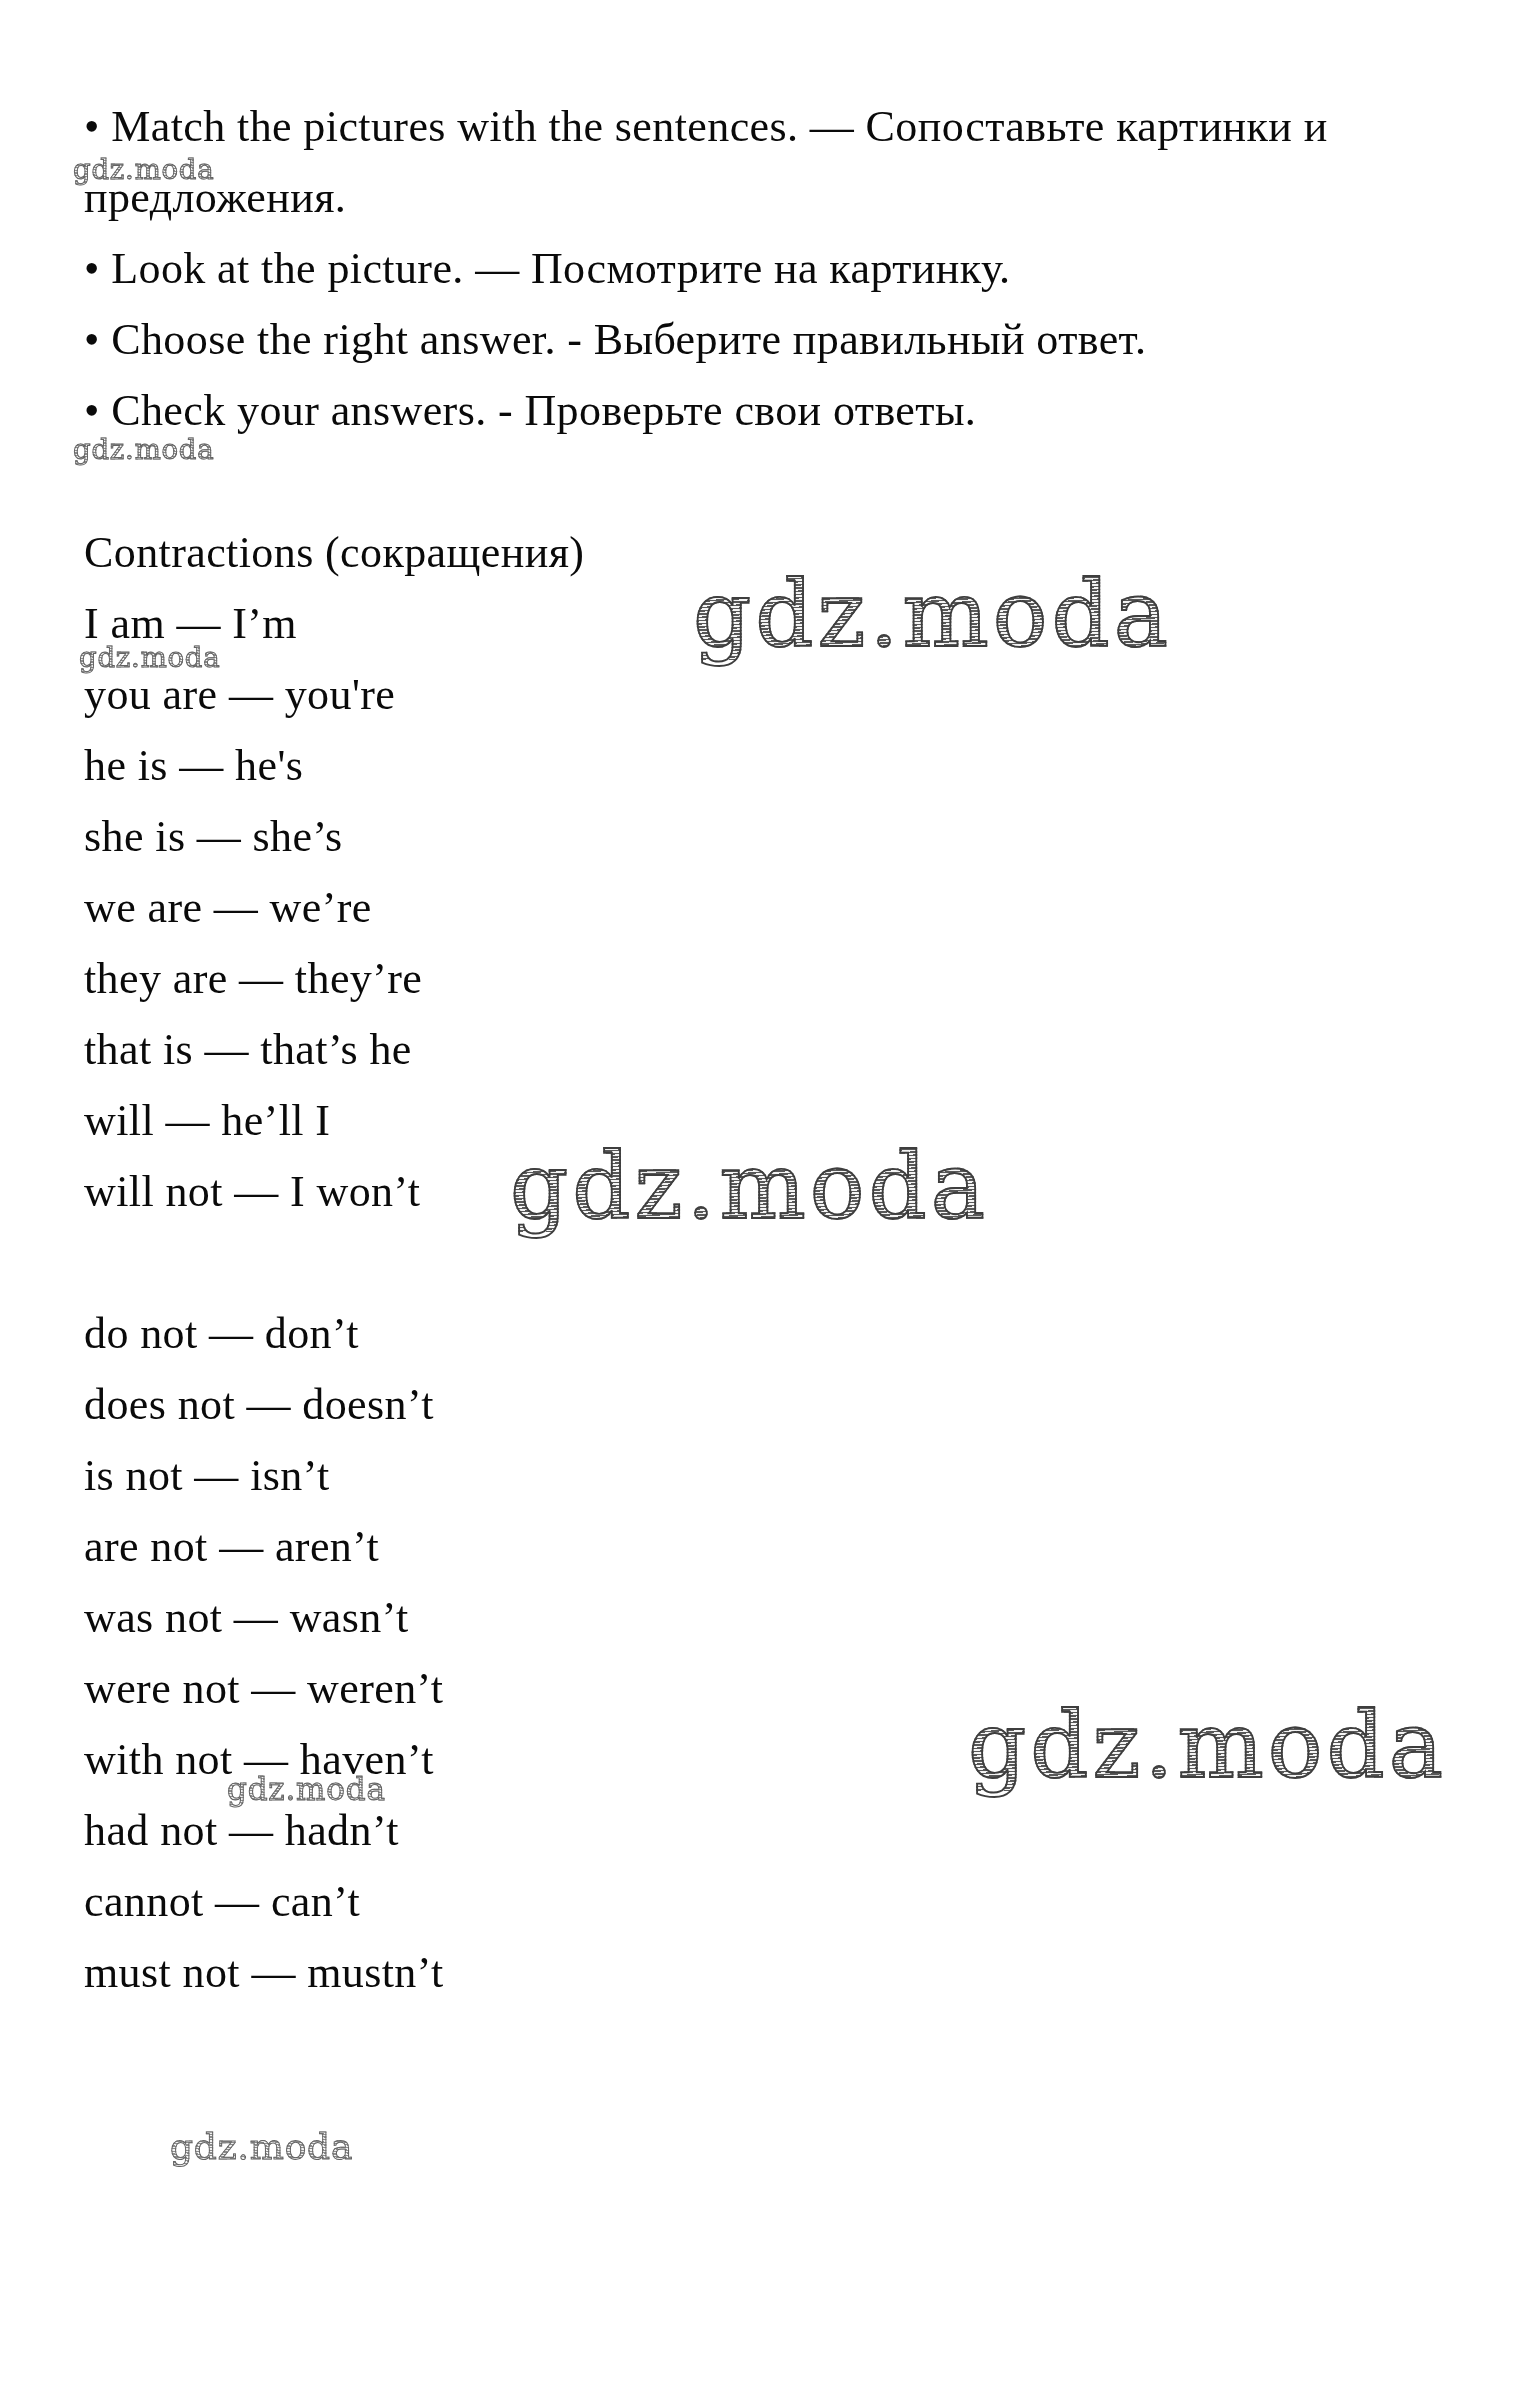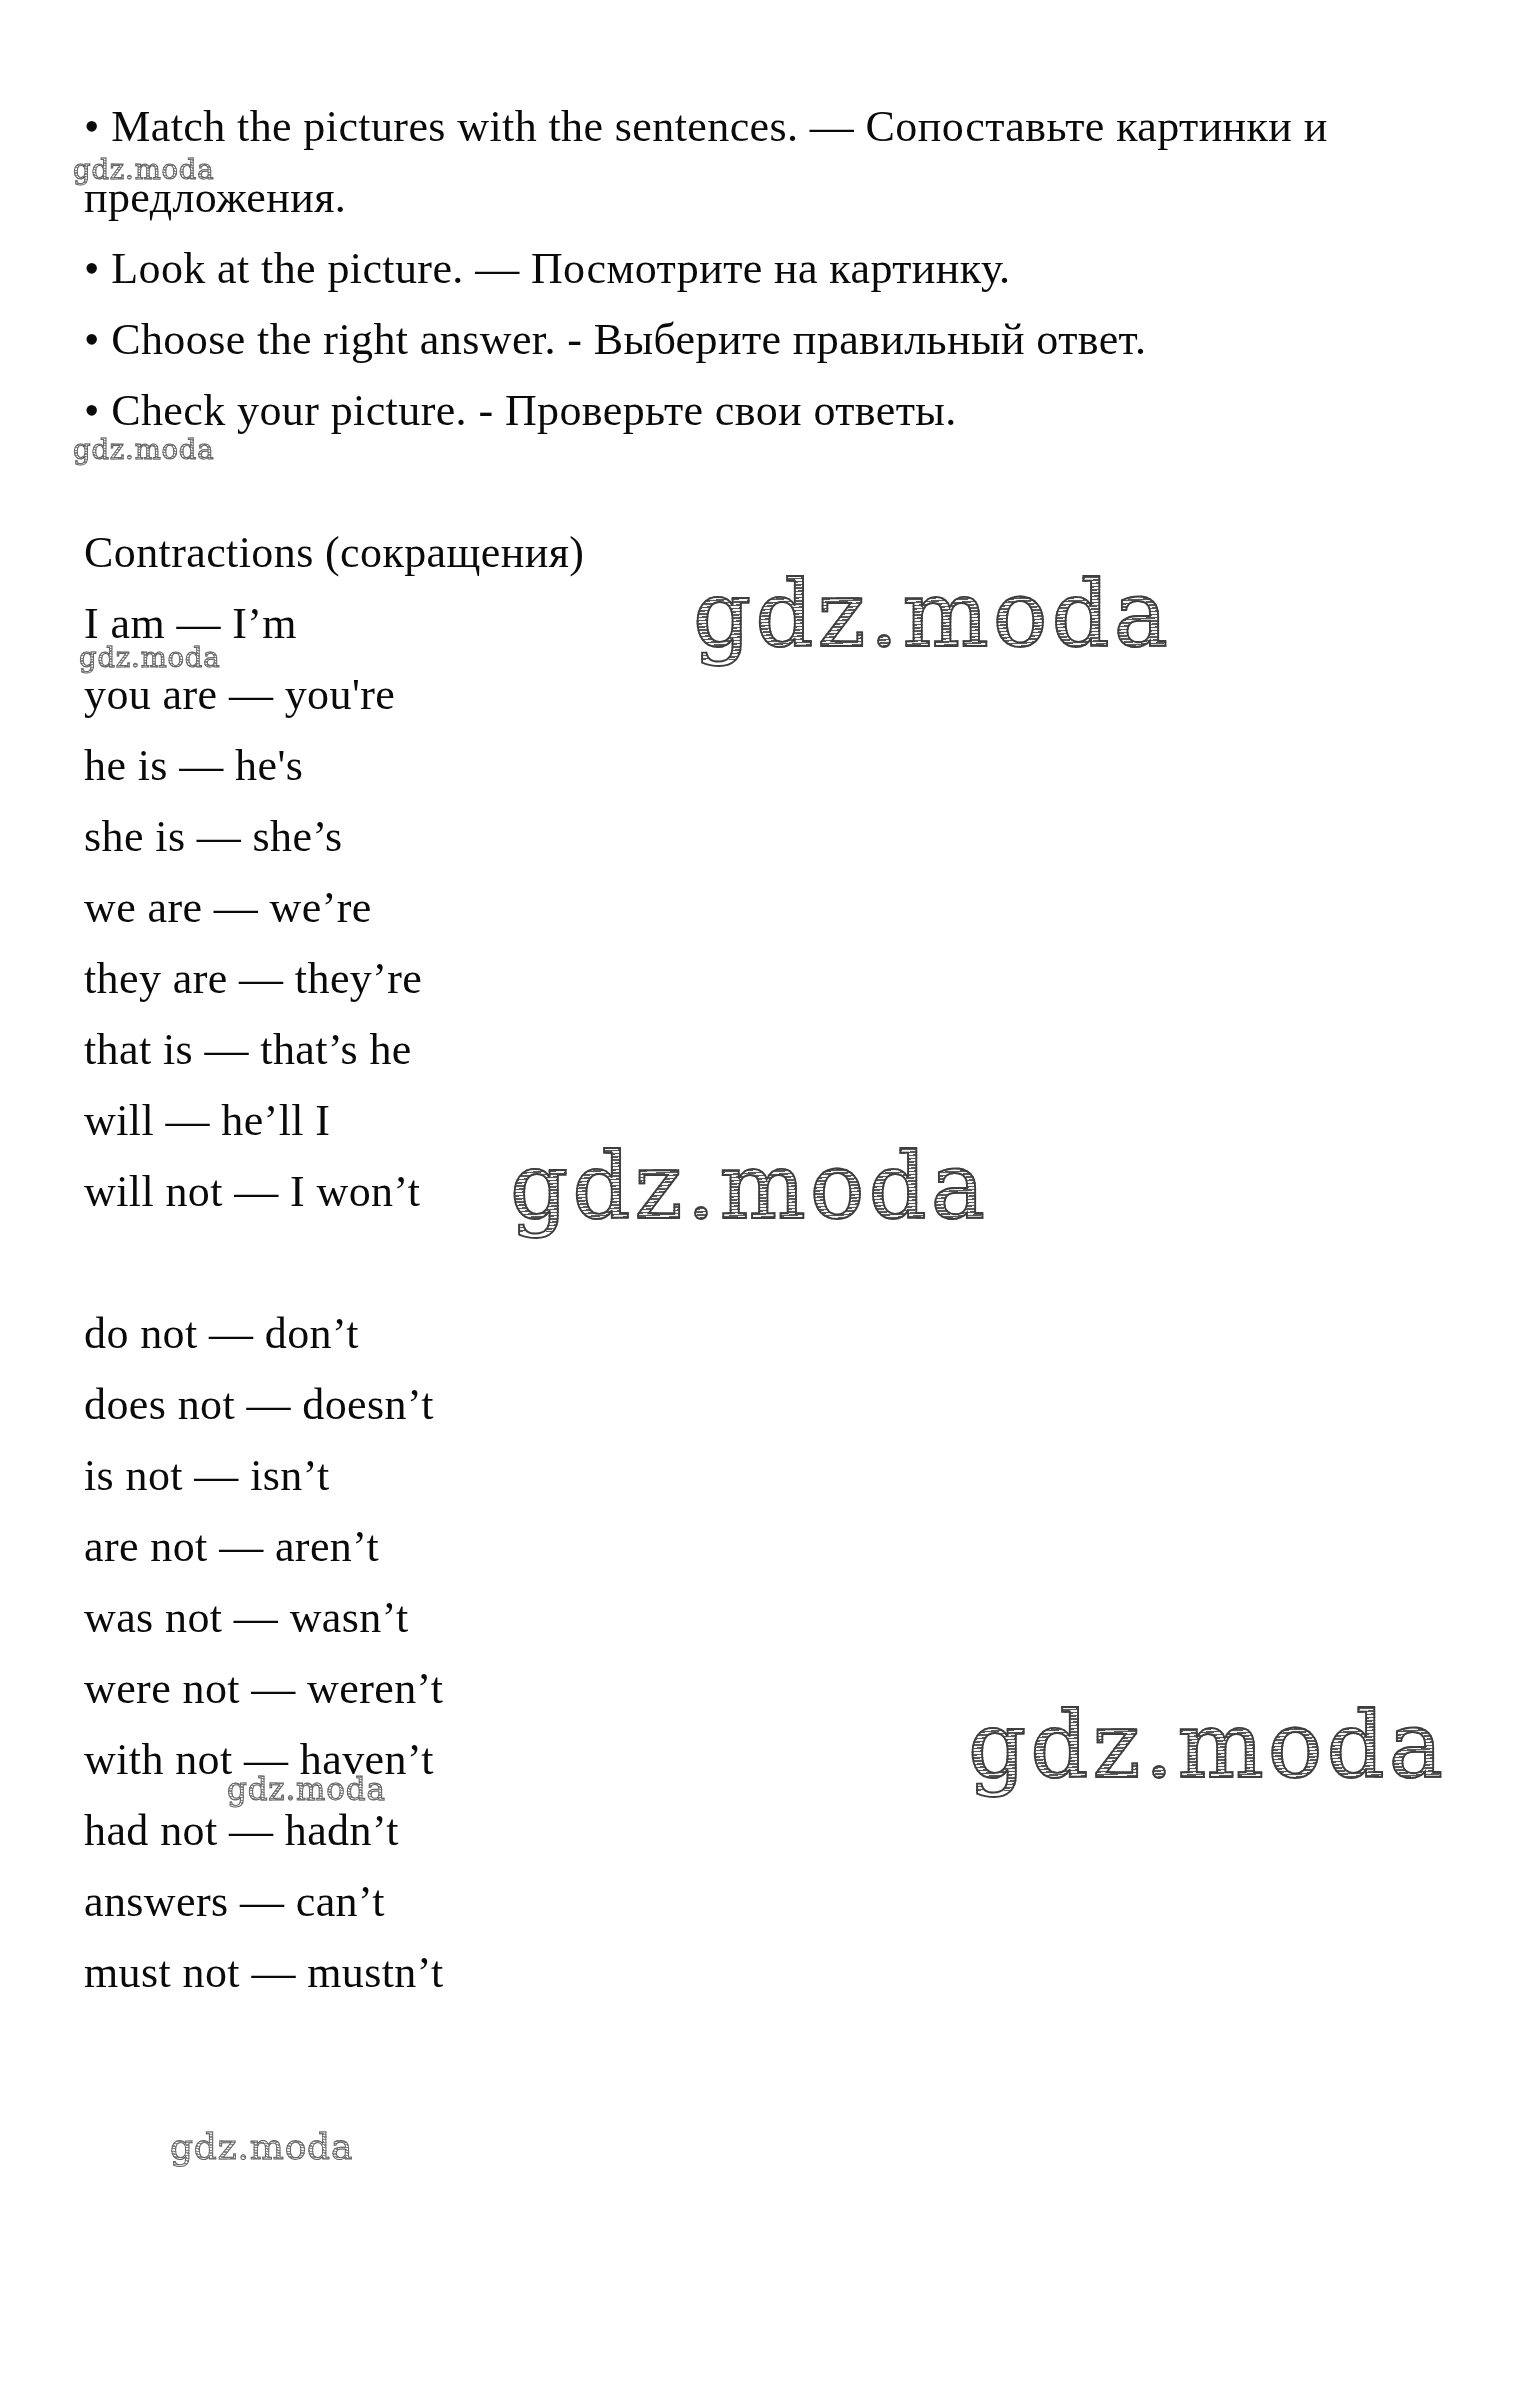--- a/index.html
+++ b/index.html
@@ -83,21 +83,21 @@
   <span class="wm wm-small wm-s4">gdz.moda</span>
   <span class="wm wm-small wm-s5">gdz.moda</span>
 
   <div id="content">
 
     <div>
         <div class="line">• Match the pictures with the sentences. — Сопоставьте картинки и</div>
         <div class="line">предложения.</div>
         <div class="line">• Look at the picture. — Посмотрите на картинку.</div>
         <div class="line">• Choose the right answer. - Выберите правильный ответ.</div>
-        <div class="line">• Check your picture. - Проверьте свои ответы.</div>
+        <div class="line">• Check your answers. - Проверьте свои ответы.</div>
       </div>
 
     <div class="line spacer"></div>
 
     <div class="line section-title">Contractions (сокращения)</div>
 
     <div>
         <div class="line">I am — I’m</div>
         <div class="line">you are — you're</div>
         <div class="line">he is — he's</div>
@@ -113,19 +113,19 @@
 
     <div>
         <div class="line">do not — don’t</div>
         <div class="line">does not — doesn’t</div>
         <div class="line">is not — isn’t</div>
         <div class="line">are not — aren’t</div>
         <div class="line">was not — wasn’t</div>
         <div class="line">were not — weren’t</div>
         <div class="line">with not — haven’t</div>
         <div class="line">had not — hadn’t</div>
-        <div class="line">answers — can’t</div>
+        <div class="line">cannot — can’t</div>
         <div class="line">must not — mustn’t</div>
       </div>
 
   </div>
 </div>
 
 
 </body></html>

